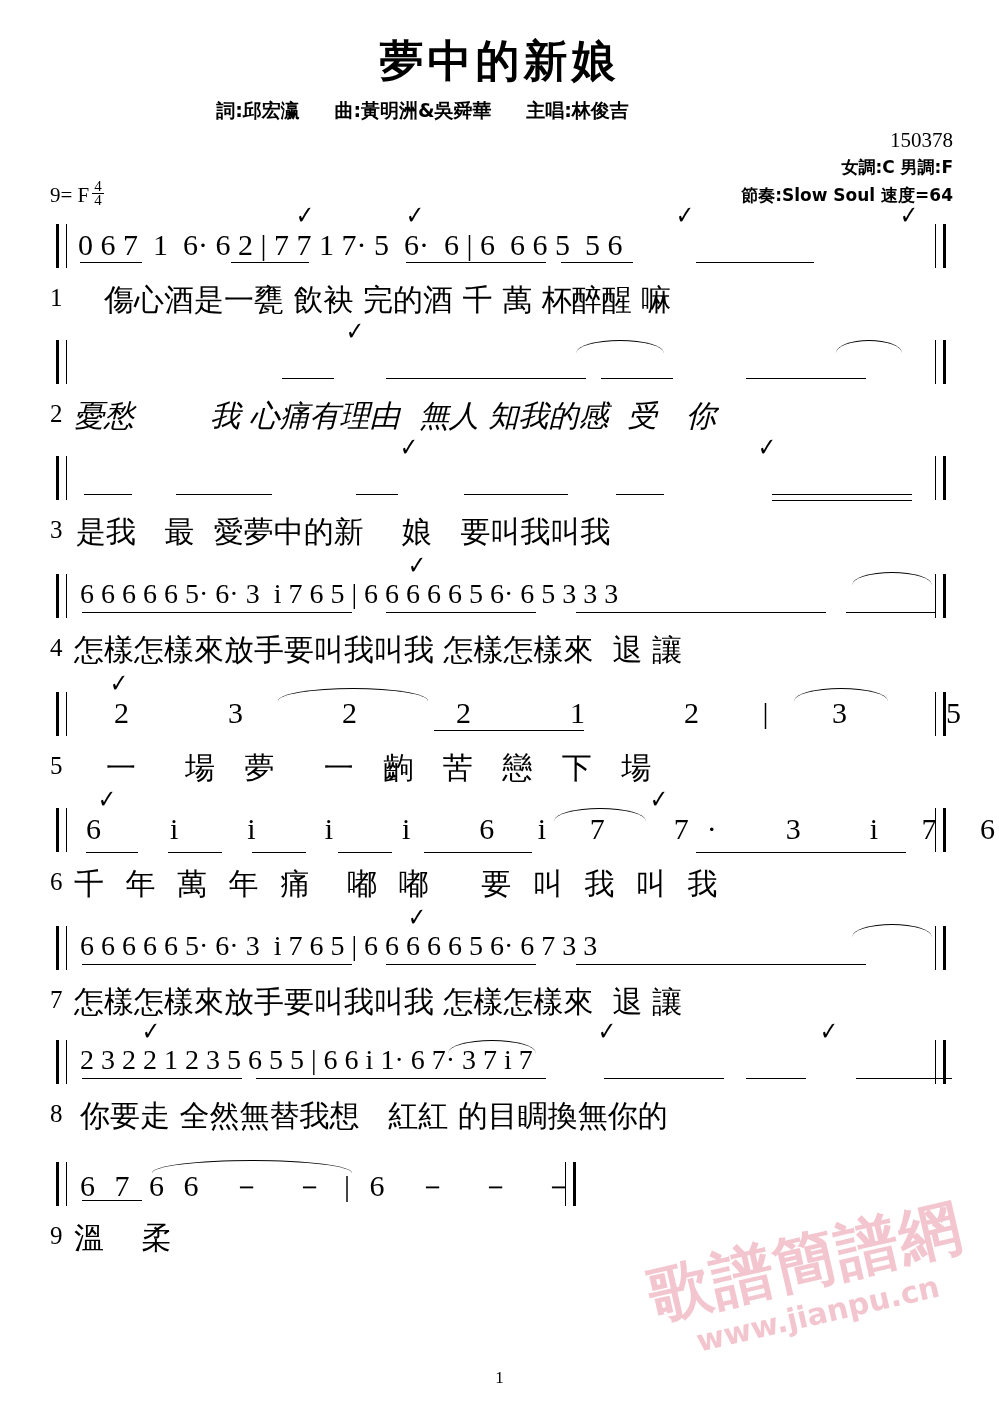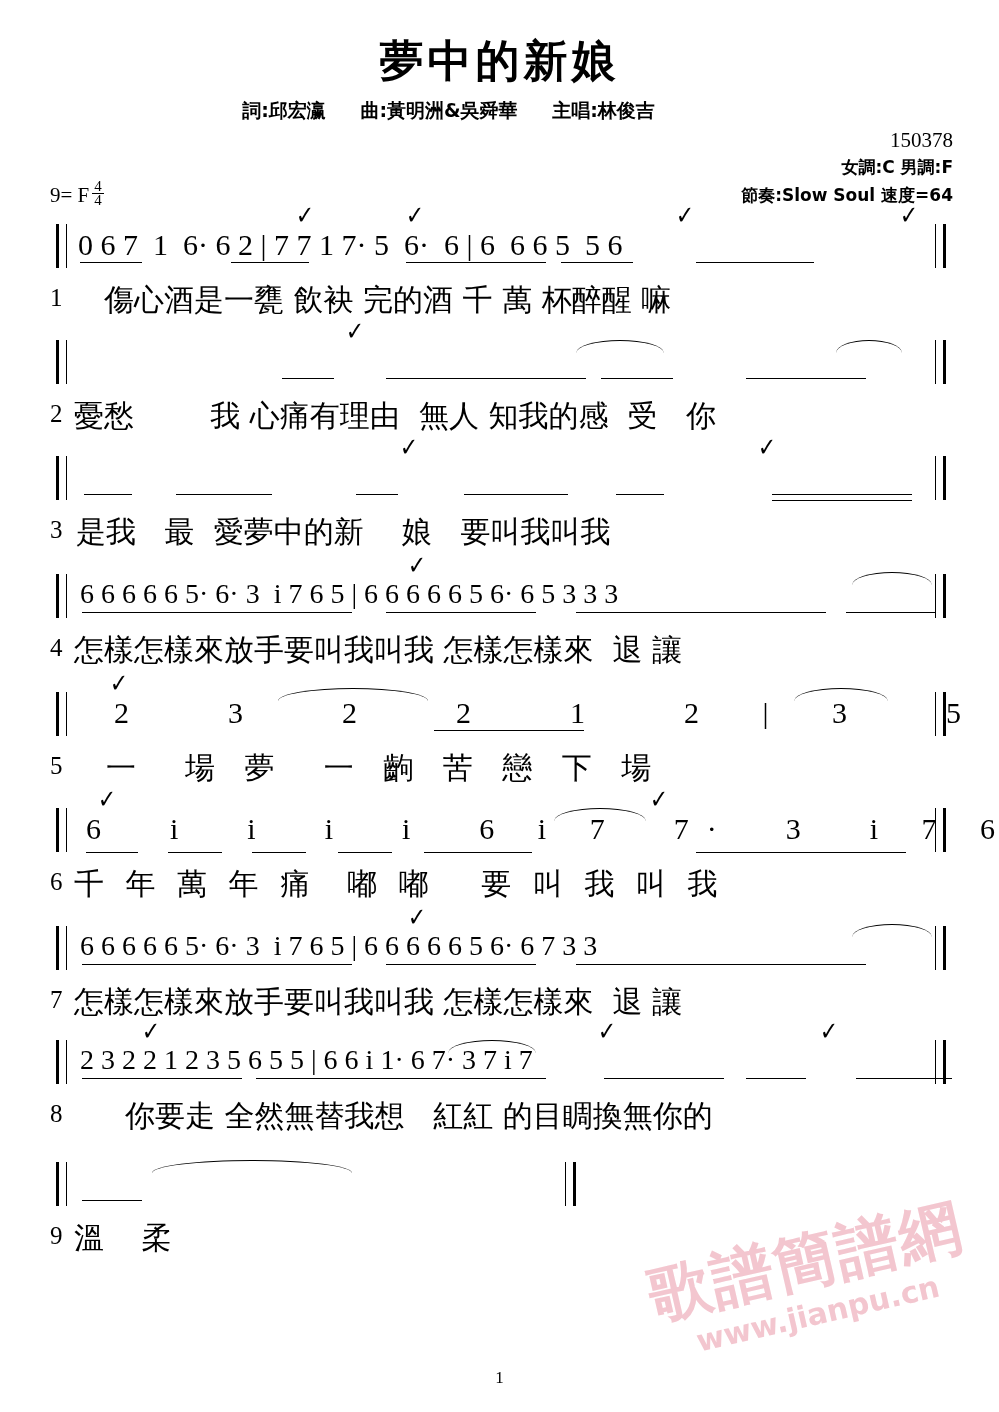--- a/index.html
+++ b/index.html
@@ -13,21 +13,21 @@
   }
   .sheet{position:relative;width:999px;height:1412px;}
 
   .title{
     position:absolute;top:32px;left:0;width:999px;text-align:center;
     font-family:"DejaVu Sans", sans-serif;
     font-weight:bold;font-size:44px;letter-spacing:4px;
   }
   .credits{
     position:absolute;top:98px;left:0;width:845px;text-align:center;
-    font-size:19px;font-family:"DejaVu Sans", sans-serif;font-weight:bold;padding-left:26px;
+    font-size:19px;font-family:"DejaVu Sans", sans-serif;font-weight:bold;
   }
   .credits span{margin:0 14px;}
 
   .code-no{
     position:absolute;top:128px;right:46px;font-size:21px;
     font-family:"Liberation Serif", serif;
   }
   .key-line{
     position:absolute;top:156px;right:46px;font-size:17px;font-weight:bold;
     font-family:"DejaVu Sans", sans-serif;
@@ -140,21 +140,21 @@
       <span class="vmark" style="left:288px;top:-28px;">✓</span>
       <span class="slur" style="left:520px;top:-4px;width:88px;"></span>
       <span class="slur" style="left:780px;top:-4px;width:66px;"></span>
       <span class="beam" style="left:226px;top:34px;width:52px;"></span>
       <span class="beam" style="left:330px;top:34px;width:200px;"></span>
       <span class="beam" style="left:545px;top:34px;width:72px;"></span>
       <span class="beam" style="left:690px;top:34px;width:120px;"></span>
     </div>
     <div class="lyrics" style="margin-top:6px;">
       <span class="barnum" style="left:-6px;top:4px;">2</span>
-      <span class="w" style="left:18px;">憂愁        我 心痛有理由  無人 知我的感  受   你</span>
+      <span class="w" style="left:18px;font-style:italic;">憂愁        我 心痛有理由  無人 知我的感  受   你</span>
     </div>
   </div>
 
   <div class="system" style="top:460px;">
     <div class="notes">
       <span class="bar-left"></span>
       <span class="bar-right"></span>
       <span class="vmark" style="left:342px;top:-28px;">✓</span>
       <span class="vmark" style="left:700px;top:-28px;">✓</span>
       <span class="beam" style="left:28px;top:34px;width:48px;"></span>
@@ -253,28 +253,29 @@
       <span class="vmark" style="left:762px;top:-28px;">✓</span>
       <span class="slur" style="left:392px;top:-4px;width:88px;"></span>
       <span class="beam" style="left:26px;top:34px;width:160px;"></span>
       <span class="beam" style="left:200px;top:34px;width:290px;"></span>
       <span class="beam" style="left:548px;top:34px;width:120px;"></span>
       <span class="beam" style="left:690px;top:34px;width:60px;"></span>
       <span class="beam" style="left:800px;top:34px;width:96px;"></span>
     </div>
     <div class="lyrics" style="margin-top:6px;">
       <span class="barnum" style="left:-6px;top:4px;">8</span>
-      <span class="w" style="left:24px;margin-left:45px;">你要走 全然無替我想   紅紅 的目睭換無你的</span>
+      <span class="w" style="left:24px;">你要走 全然無替我想   紅紅 的目睭換無你的</span>
     </div>
   </div>
 
   <div class="system" style="top:1166px;width:520px;">
     <div class="notes">
       <span class="bar-left"></span>
       <span class="bar-right"></span>
+      <span class="n" style="left:24px;letter-spacing:6px;">6 7 6 6  －  － | 6  －  －  －</span>
       <span class="slur" style="left:96px;top:-6px;width:200px;"></span>
       <span class="beam" style="left:26px;top:34px;width:60px;"></span>
     </div>
     <div class="lyrics" style="margin-top:6px;">
       <span class="barnum" style="left:-6px;top:4px;">9</span>
       <span class="w" style="left:18px;letter-spacing:14px;">溫 柔</span>
     </div>
   </div>
 
   <div class="watermark">

